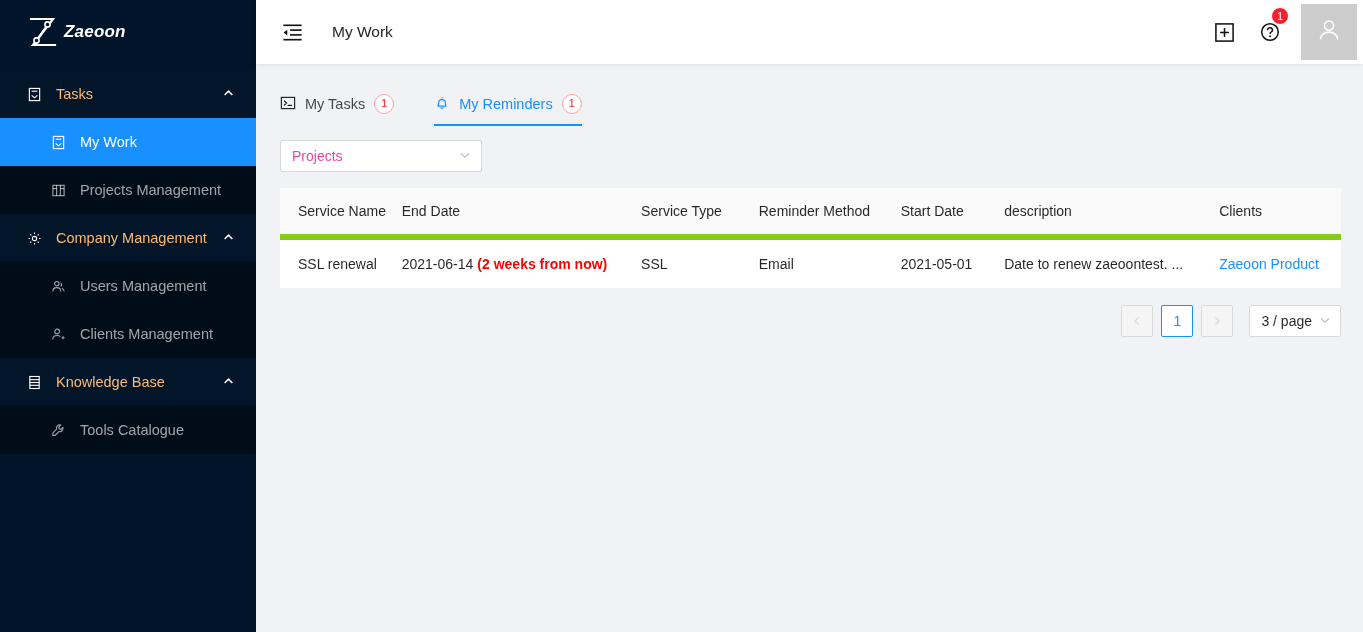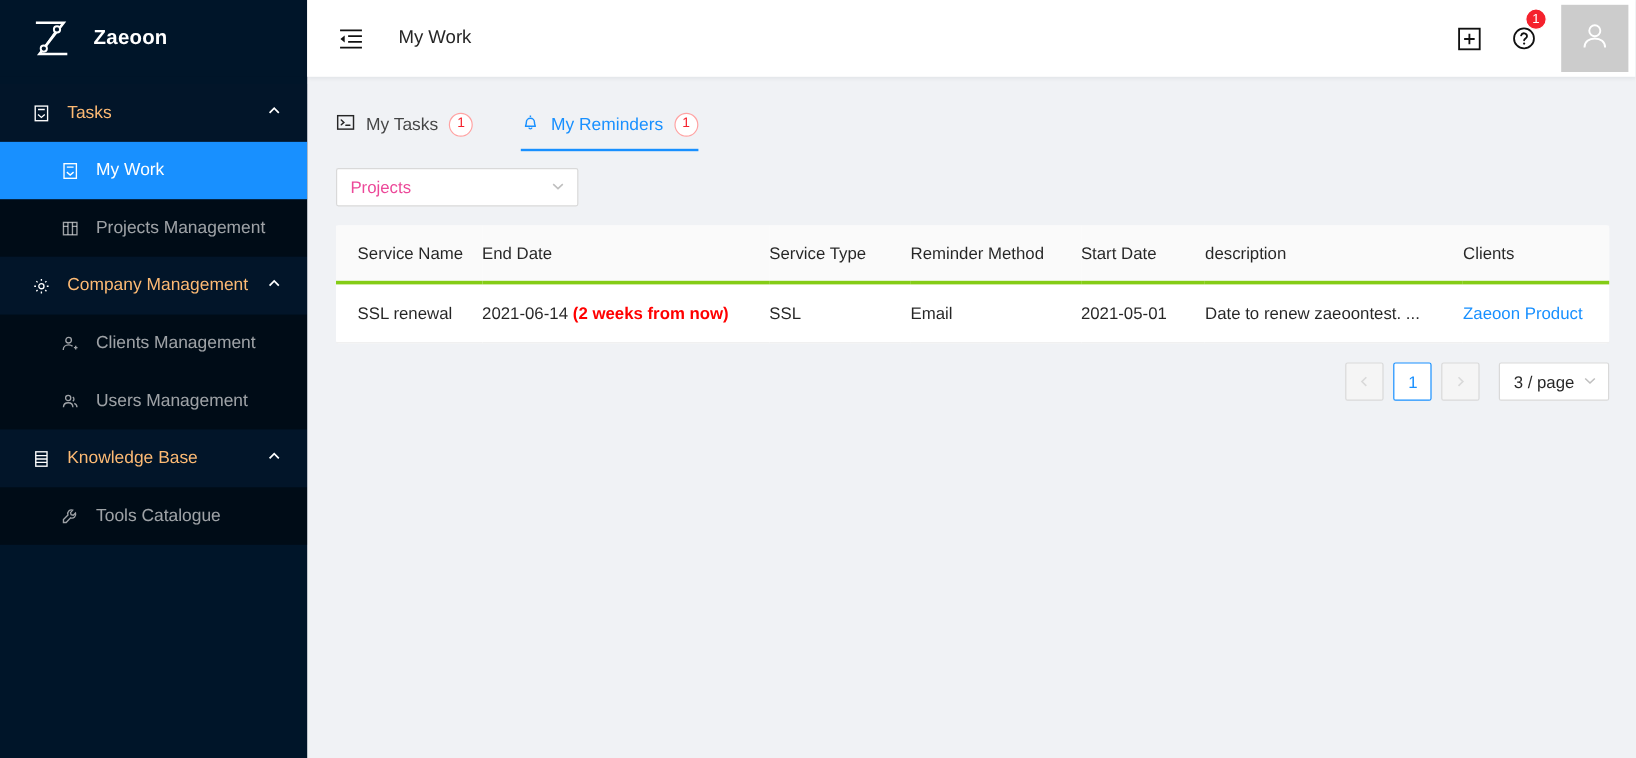--- a/index.html
+++ b/index.html
@@ -14,22 +14,23 @@
   
   .sidebar {
     width: 256px; height: 632px;
     background: #001529;
     flex: 0 0 256px;
     overflow: hidden;
     position: relative;
   }
   .logo-row {
     height: 64px; display: flex; align-items: center;
-    padding-left: 20px; gap: 14px;
+    padding-left: 20px; 
     background: #001529;
+    font-style: italic;
   }
   .logo-mark { width: 44px; height: 44px; flex: 0 0 44px; }
   .logo-text {
     color: #ffffff; font-size: 17px; font-weight: bold;
     letter-spacing: .2px;
   }
   .menu { padding-top: 6px; }
   .menu-group-title {
     height: 48px; display: flex; align-items: center;
     padding: 0 24px 0 24px;
@@ -123,21 +124,21 @@
   .table-wrap {
     margin: 16px 22px 0 24px;
     background: #ffffff;
     border-radius: 2px;
   }
   table { width: 100%; border-collapse: collapse; table-layout: fixed; }
   thead th {
     background: #fafafa; text-align: left;
     font-weight: normal; color: rgba(0,0,0,.85);
     font-size: 14px; padding: 15px 0 15px 0;
-    border-bottom: 3px solid #84cc16;
+    border-bottom: 6px solid #84cc16;
     white-space: nowrap;
   }
   tbody td {
     padding: 16px 0 16px 0; font-size: 14px; color: rgba(0,0,0,.85);
     border-bottom: 1px solid #f0f0f0; white-space: nowrap;
     overflow: hidden; text-overflow: ellipsis;
   }
   th.c1, td.c1 { padding-left: 18px; width: 120px; }
   th.c2, td.c2 { width: 236px; }
   th.c3, td.c3 { width: 116px; }
@@ -242,37 +243,37 @@
         <span class="caret">
           <svg width="11" height="11" viewBox="0 0 12 12" fill="none" stroke="#ffffff" stroke-width="1.6">
             <path d="M1.8 7.6 L6 3.4 L10.2 7.6"></path>
           </svg>
         </span>
       </div>
       <div class="submenu">
         <div class="sub-item">
           <span class="mico">
             <svg width="15" height="15" viewBox="0 0 16 16" fill="none" stroke="rgba(255,255,255,.62)" stroke-width="1.2">
-              <circle cx="6.6" cy="4.8" r="2.5"></circle>
-              <path d="M1.8 13.4 c0-2.7 2.1-4.4 4.8-4.4 c1.4 0 2.6.4 3.5 1.2"></path>
-              <path d="M11.3 11.4 h3.2 M12.9 9.8 v3.2"></path>
-            </svg>
-          </span>
-          <span>Clients Management</span>
-        </div>
-        <div class="sub-item">
-          <span class="mico">
-            <svg width="15" height="15" viewBox="0 0 16 16" fill="none" stroke="rgba(255,255,255,.62)" stroke-width="1.2">
               <circle cx="6.2" cy="5" r="2.3"></circle>
               <path d="M2 13.2 c0-2.5 1.9-4 4.2-4 s4.2 1.5 4.2 4"></path>
               <path d="M10.3 4.2 a2.1 2.1 0 0 1 0 3.6"></path>
               <path d="M11.6 9.8 c1.4.6 2.4 1.8 2.4 3.4"></path>
             </svg>
           </span>
           <span>Users Management</span>
+        </div>
+        <div class="sub-item">
+          <span class="mico">
+            <svg width="15" height="15" viewBox="0 0 16 16" fill="none" stroke="rgba(255,255,255,.62)" stroke-width="1.2">
+              <circle cx="6.6" cy="4.8" r="2.5"></circle>
+              <path d="M1.8 13.4 c0-2.7 2.1-4.4 4.8-4.4 c1.4 0 2.6.4 3.5 1.2"></path>
+              <path d="M11.3 11.4 h3.2 M12.9 9.8 v3.2"></path>
+            </svg>
+          </span>
+          <span>Clients Management</span>
         </div>
       </div>
 
       <div class="menu-group-title">
         <span class="mico">
           <svg width="15" height="15" viewBox="0 0 16 16" fill="none" stroke="#ffffff" stroke-width="1.2">
             <rect x="3" y="1.6" width="10" height="12.8"></rect>
             <line x1="3" y1="5" x2="13" y2="5"></line>
             <line x1="3" y1="8" x2="13" y2="8"></line>
             <line x1="3" y1="11" x2="13" y2="11"></line>

